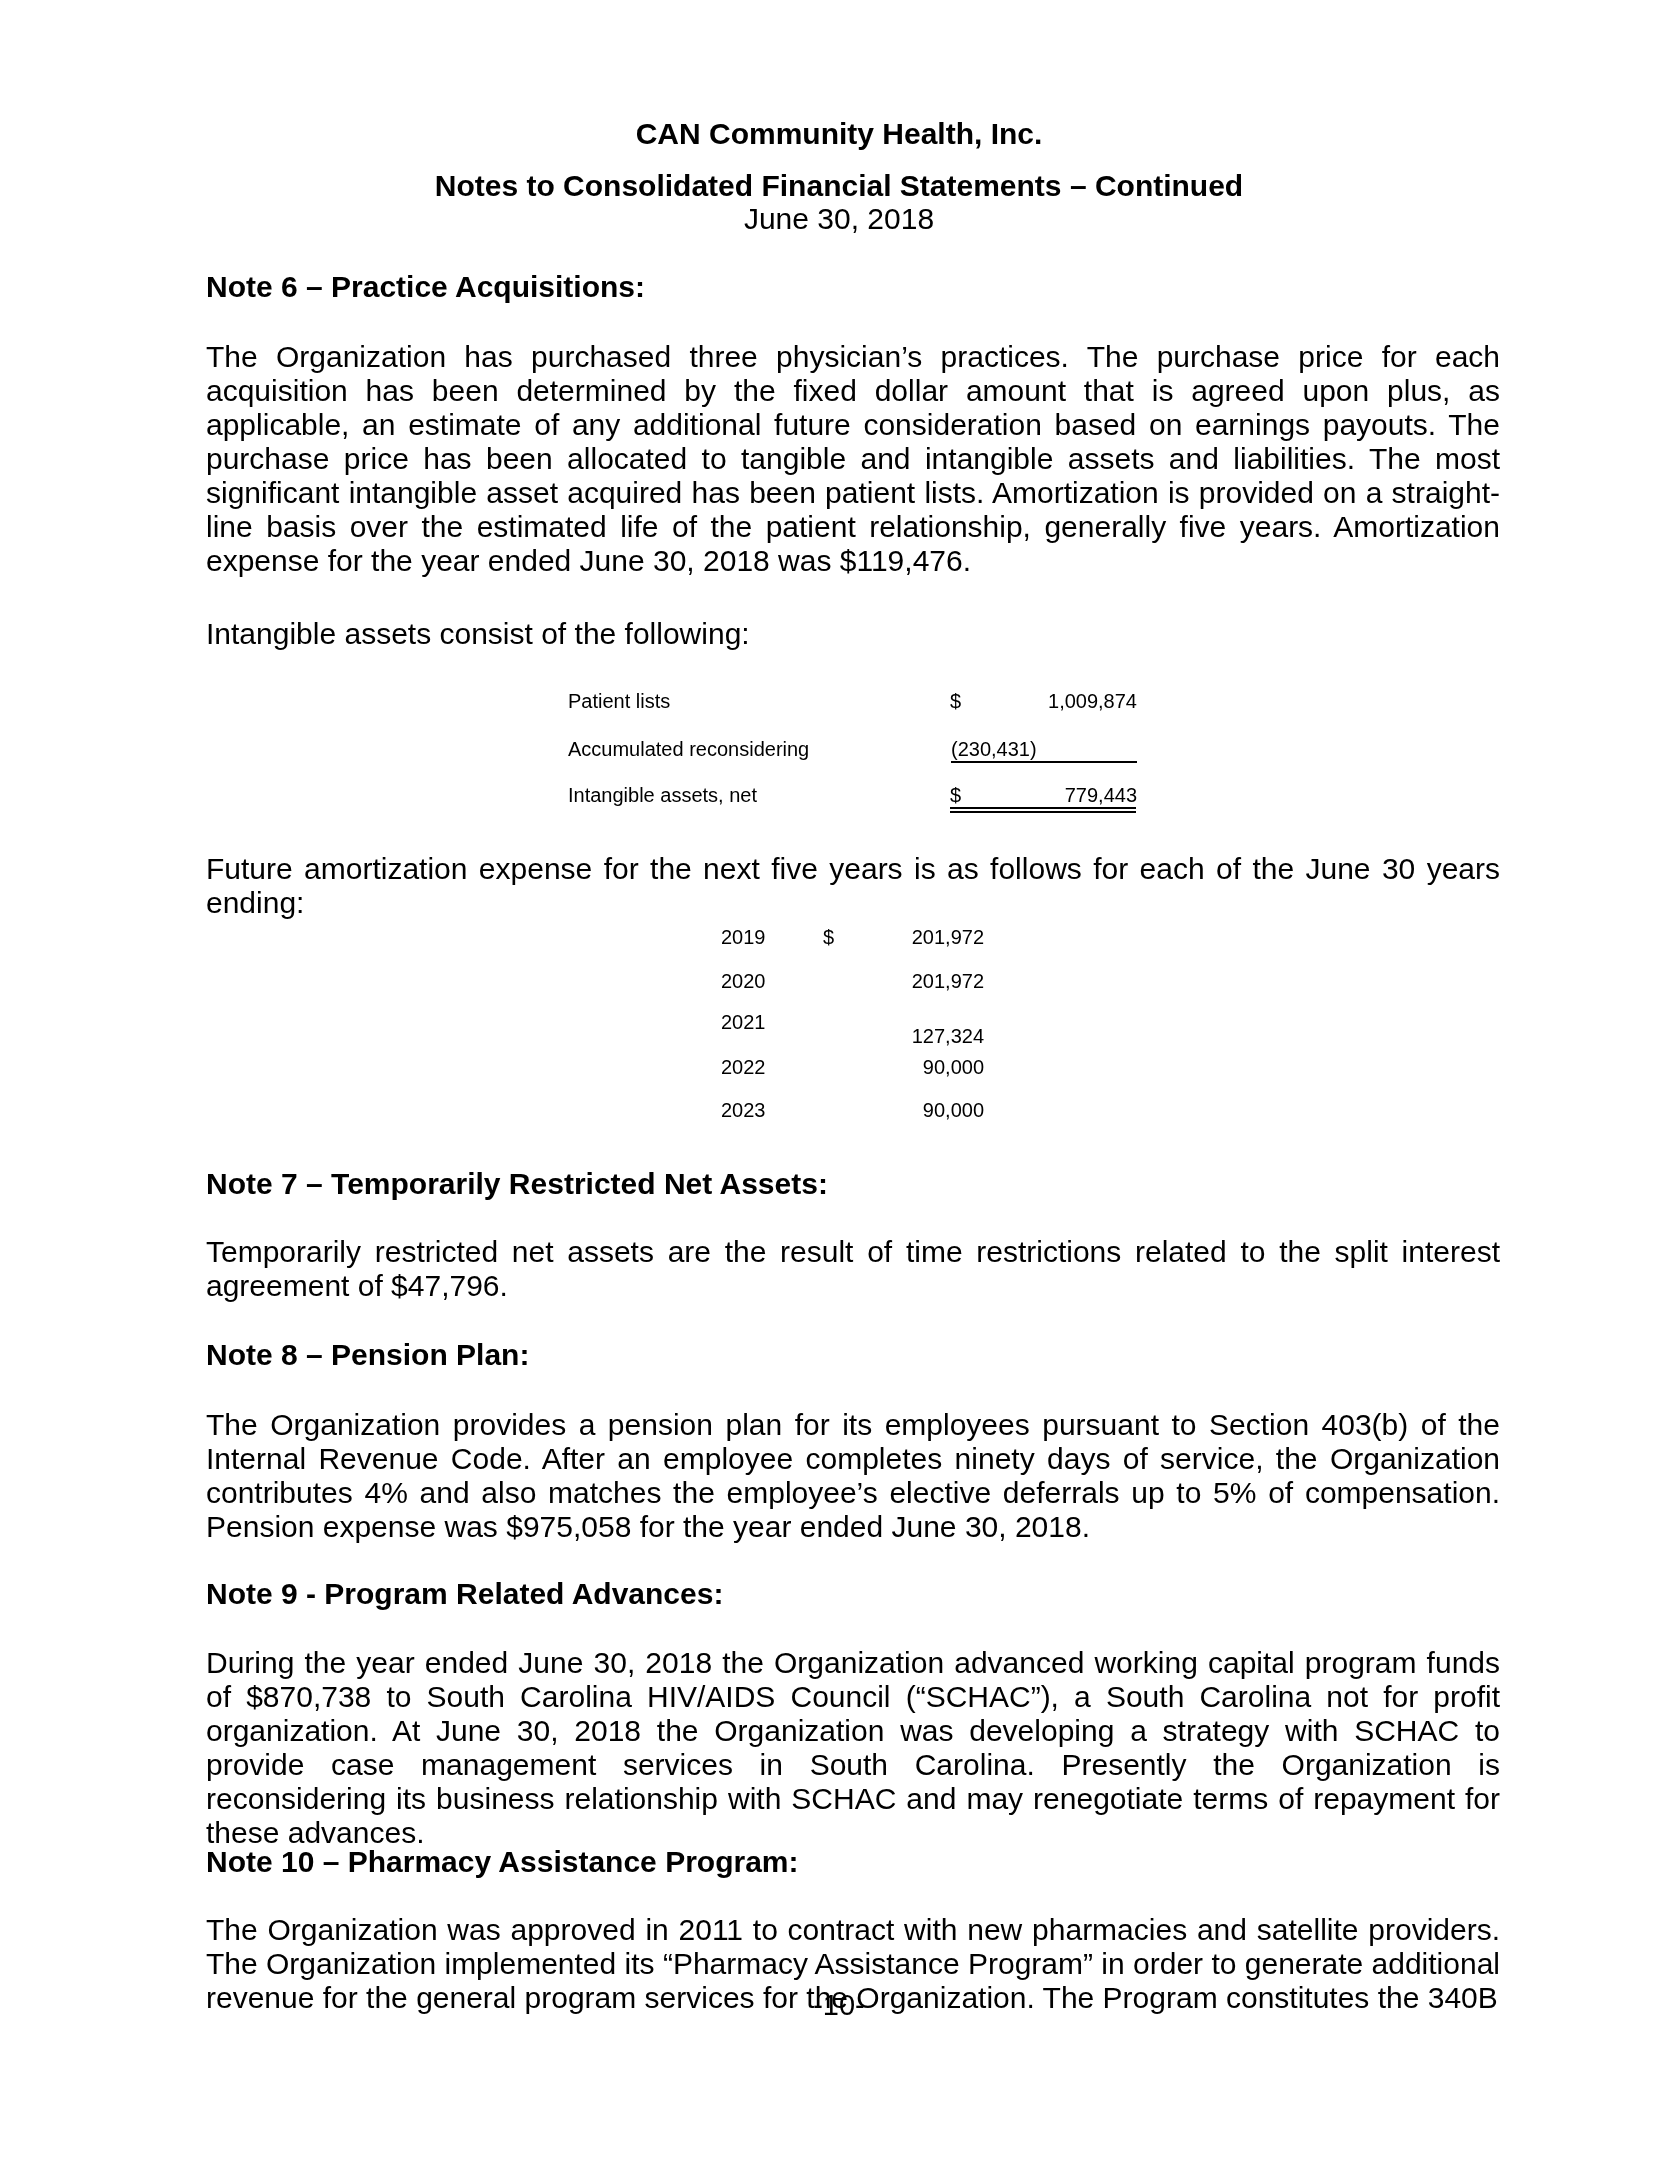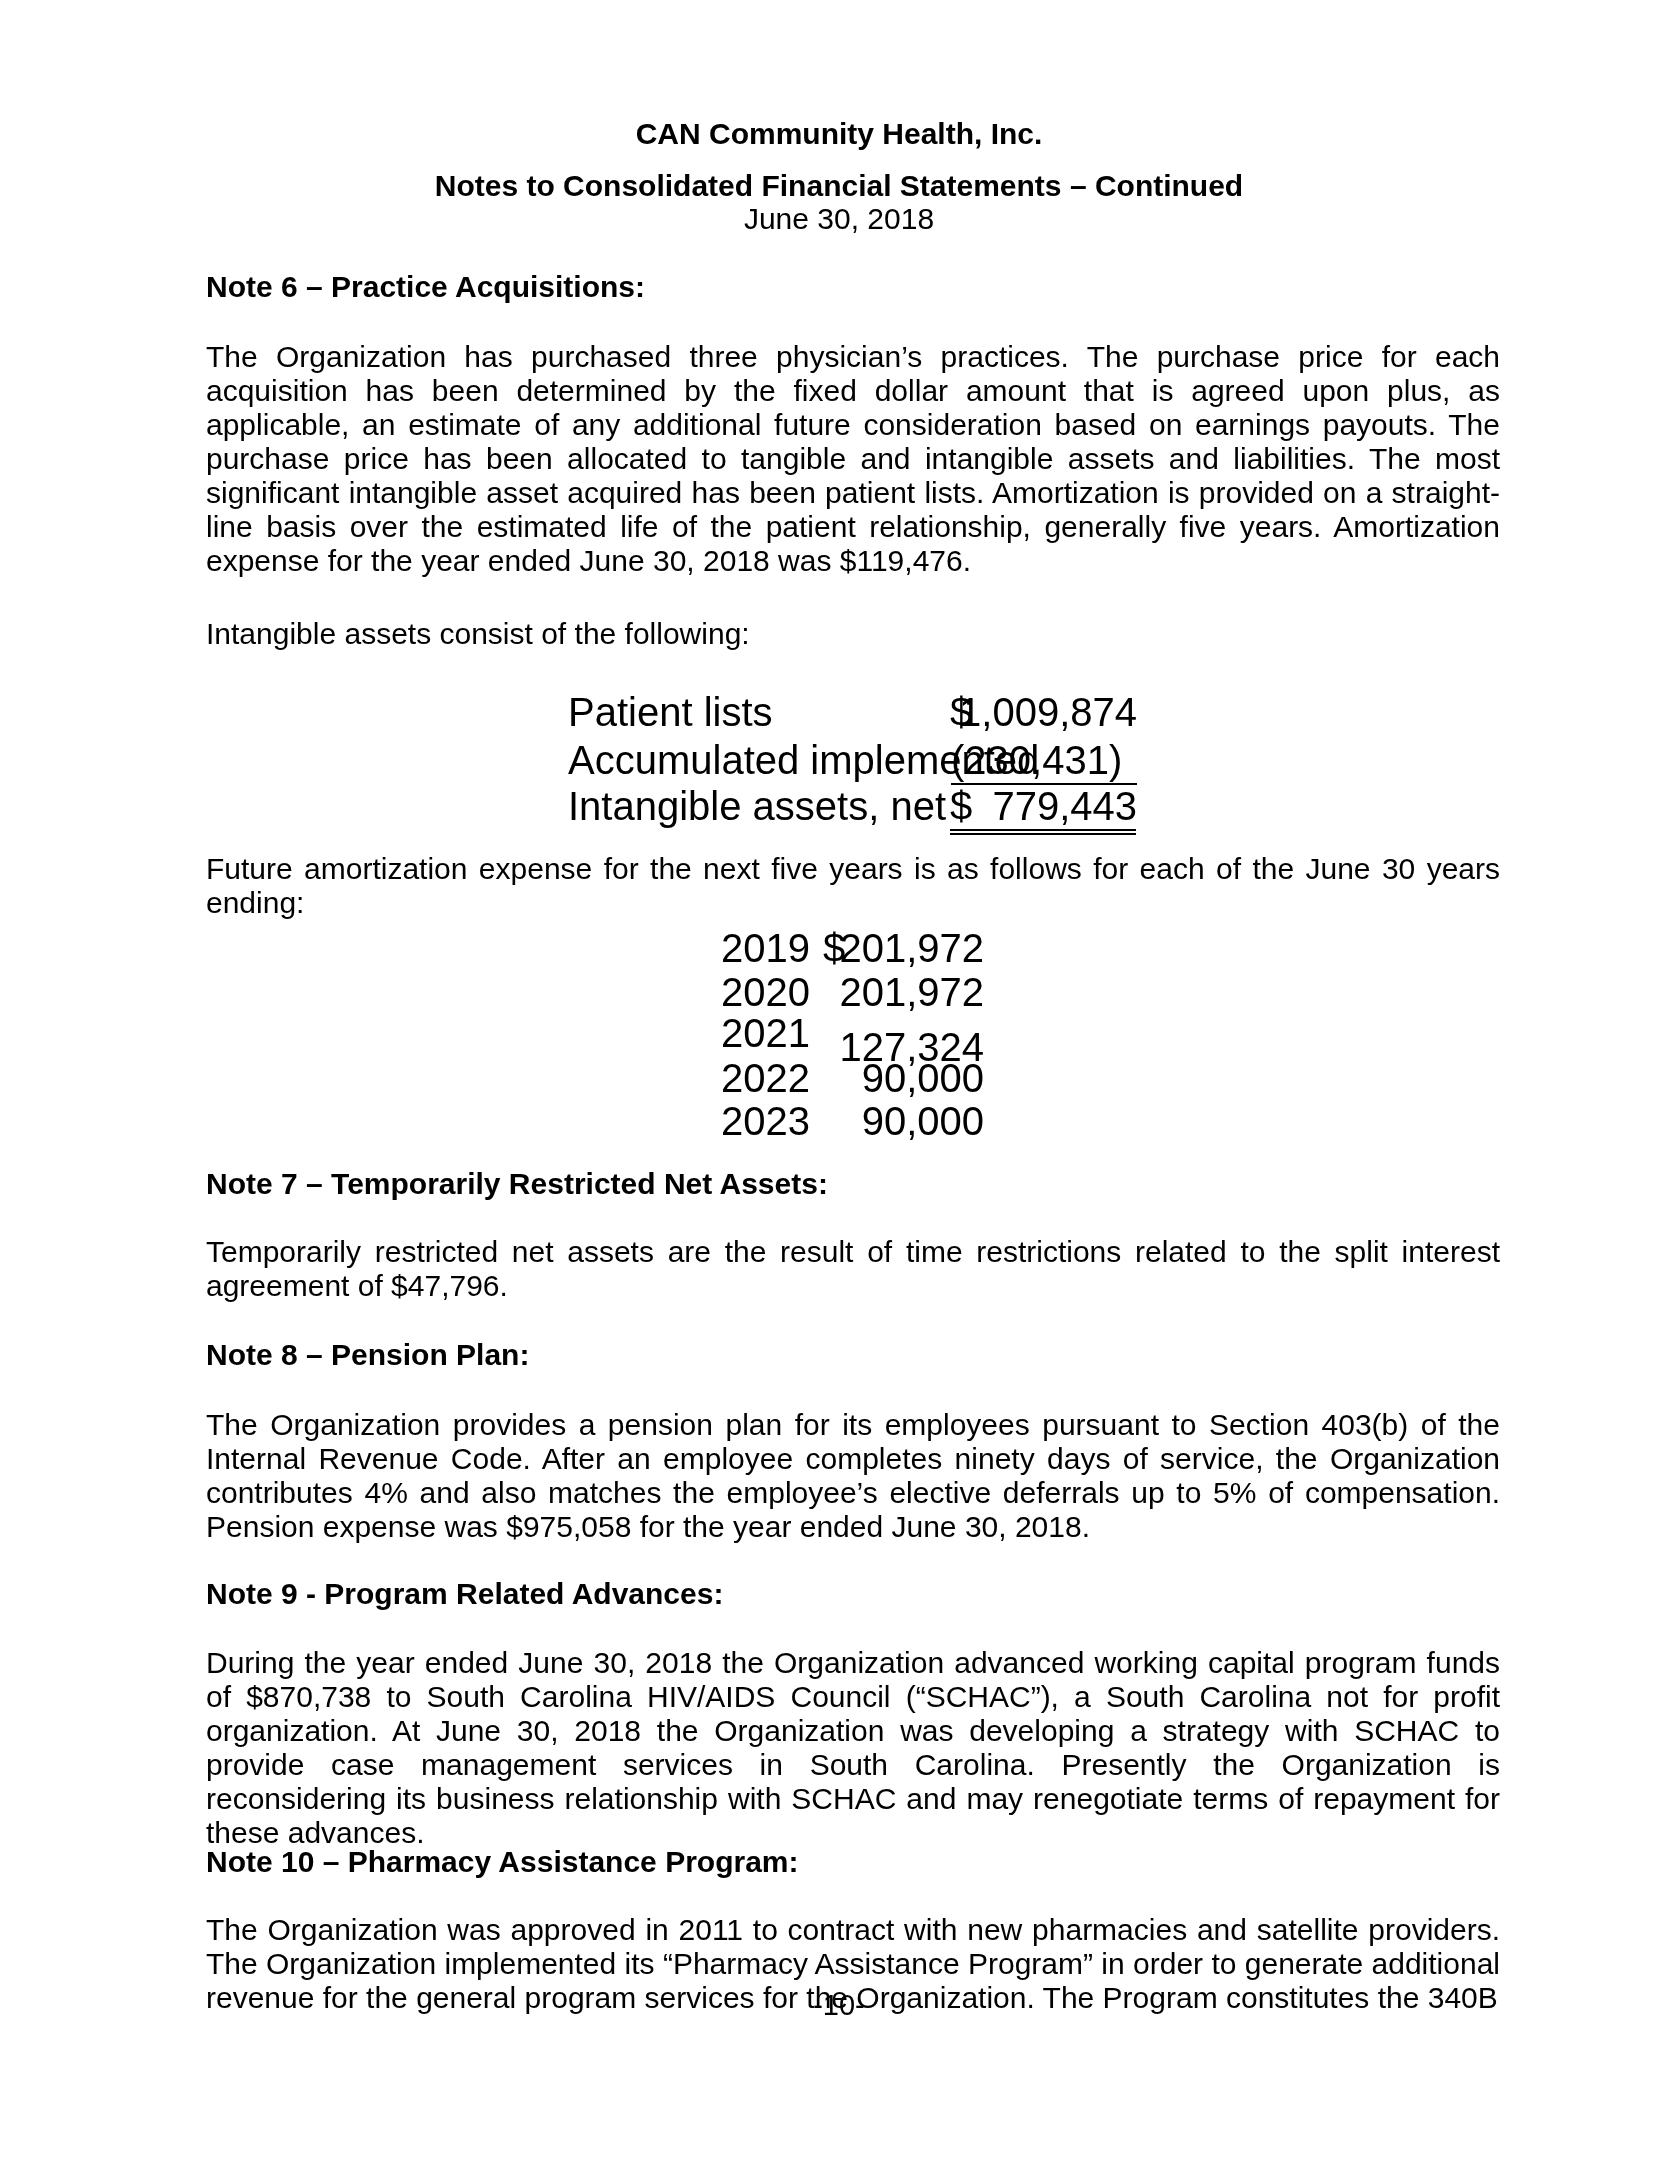--- a/index.html
+++ b/index.html
@@ -7,21 +7,21 @@
          font-family: "Liberation Sans", sans-serif; color: #000; }
   .page { position: absolute; left: 0; top: 0; width: 1678px; height: 2099px; }
   .center { position: absolute; left: 0; width: 1678px; text-align: center; }
   .title { top: 117px; font-size: 30px; font-weight: bold; }
   .subtitle { top: 169px; font-size: 30px; font-weight: bold; }
   .date { top: 202px; font-size: 30px; }
   .heading { position: absolute; left: 206px; font-size: 30px; font-weight: bold;
              text-decoration-thickness: 3px; text-underline-offset: 4px; }
   .para { position: absolute; left: 206px; width: 1294px; font-size: 30px; line-height: 34px;
           text-align: justify; }
-  .row { position: absolute; font-size: 40px; white-space: nowrap; }
+  .row { position: absolute; font-size: 20px; white-space: nowrap; }
   .lbl { left: 568px; }
   .dollar { left: 950px; }
   .num { right: 541px; }
   .yr { left: 721px; }
   .sdollar { left: 823px; }
   .snum { right: 694px; text-align: right; }
   .ul { border-bottom: 2.5px solid #000; }
   .dul { border-bottom: 6px double #000; }
   .footer { top: 1989px; font-size: 29px; }
 </style>
@@ -36,21 +36,21 @@
 
   <div class="heading" style="top:270px;">Note 6 – Practice Acquisitions:</div>
   <div class="para" style="top:340px;">The Organization has purchased three physician’s practices.  The purchase price for each acquisition has been determined by the fixed dollar amount that is agreed upon plus, as applicable, an estimate of any additional future consideration based on earnings payouts.  The purchase price has been allocated to tangible and intangible assets and liabilities.  The most significant intangible asset acquired has been patient lists.  Amortization is provided on a straight-line basis over the estimated life of the patient relationship, generally five years.  Amortization expense for the year ended June 30, 2018 was $119,476.</div>
   <div class="para" style="top:617px;">Intangible assets consist of the following:</div>
 
   <div>
     <div class="row lbl" style="top:690px;">Patient lists</div>
     <div class="row dollar" style="top:690px;">$</div>
     <div class="row num" style="top:690px;">1,009,874</div>
 
-    <div class="row lbl" style="top:738px;">Accumulated implemented</div>
+    <div class="row lbl" style="top:738px;">Accumulated reconsidering</div>
     <div class="row num ul" style="top:738px; width:186px;">(230,431)</div>
 
     <div class="row lbl" style="top:784px;text-align:right;">Intangible assets, net</div>
     <div class="row dollar dul" style="top:784px; width:186px;"><span>$</span></div>
     <div class="row num" style="top:784px;">779,443</div>
   </div>
 
   <div class="para" style="top:852px;">Future amortization expense for the next five years is as follows for each of the June 30 years ending:</div>
 
   <div>

